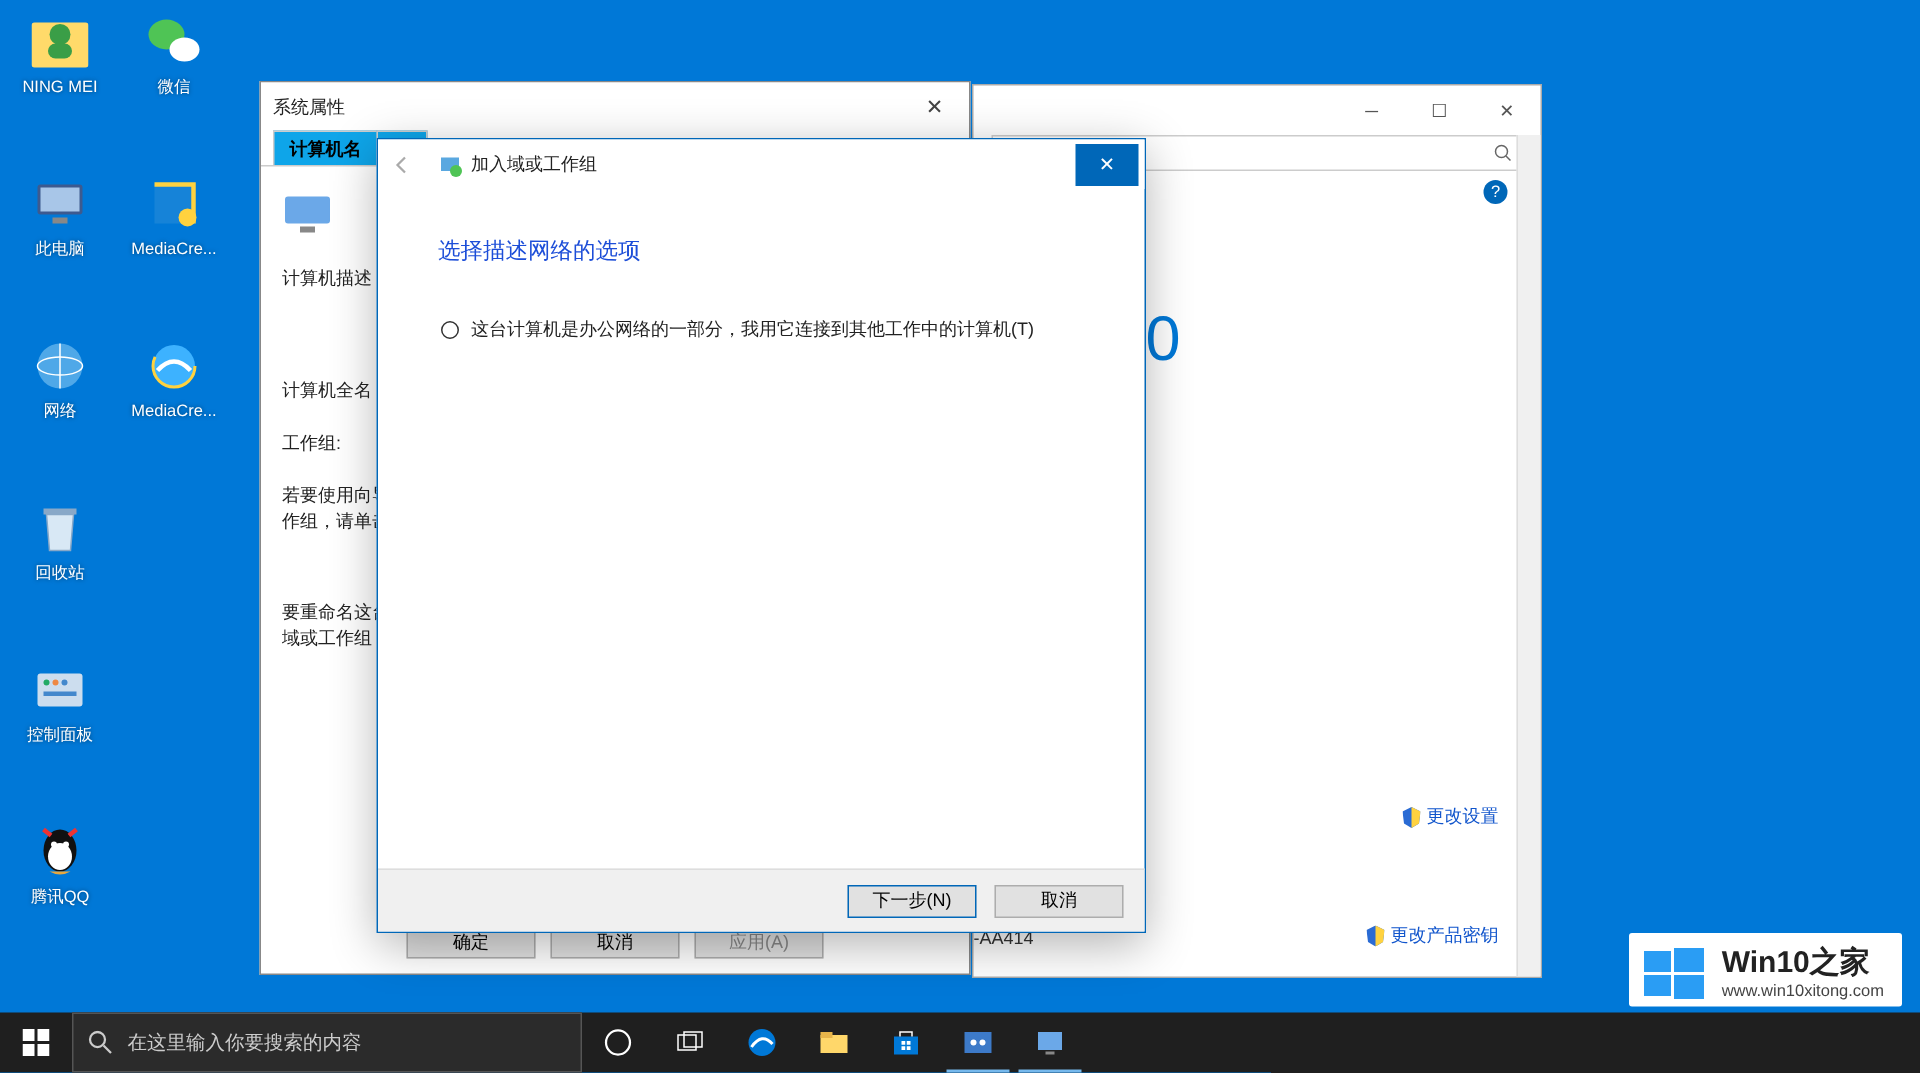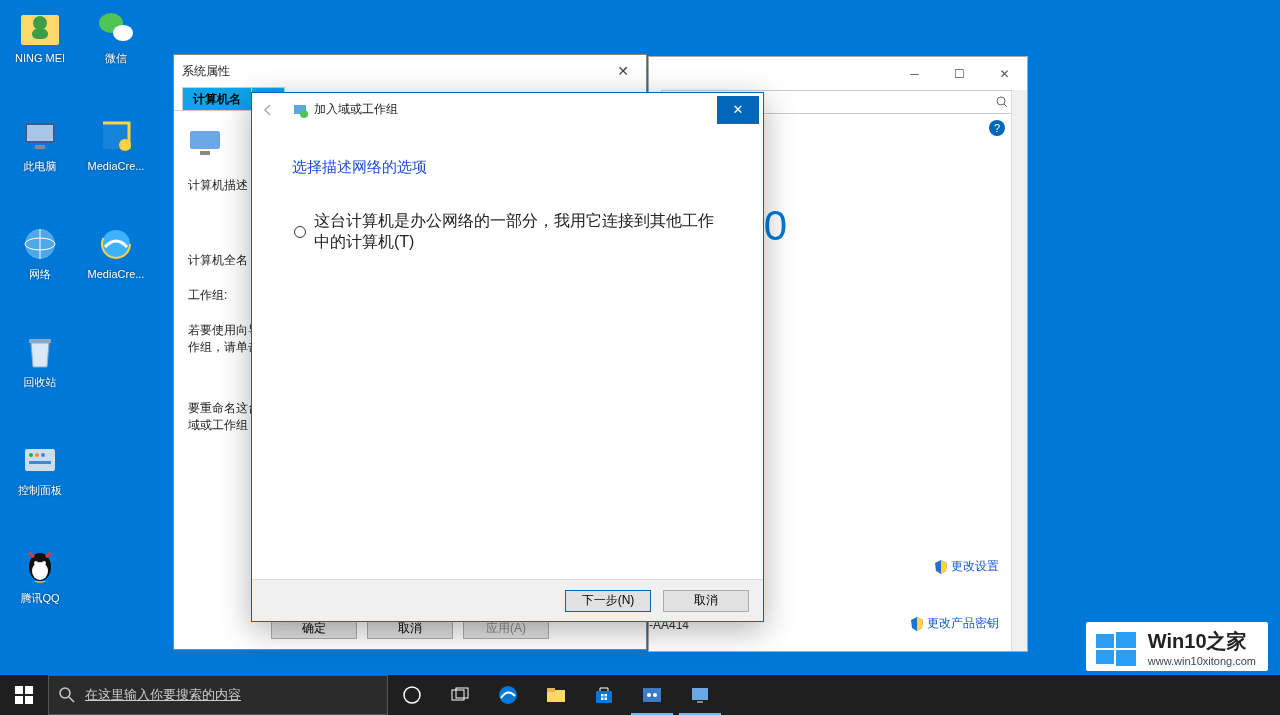--- a/index.html
+++ b/index.html
@@ -15,21 +15,21 @@
 .sysinfo .titlebar { height:33px; display:flex; justify-content:flex-end; align-items:center; }
 .sysinfo .titlebar .btn { width:45px; height:28px; display:flex; align-items:center; justify-content:center; color:#555; font-size:12px; }
 .sysinfo .search { margin:0 12px; height:24px; border:1px solid #ccc; display:flex; align-items:center; justify-content:flex-end; padding:0 6px; }
 .sysinfo .body { padding:8px 10px; position:relative; height:calc(100% - 70px);}
 .sysinfo .help { position:absolute; right:22px; top:6px; width:16px; height:16px; border-radius:50%; background:#0067b8; color:#fff; font-size:11px; display:flex; align-items:center; justify-content:center; }
 .sysinfo .winlogo { margin-top:80px; font-size:42px; font-weight:300; color:#0078d7; letter-spacing:-1px; }
 .sysinfo .specs { margin-top:60px; font-size:12px; color:#333; }
 .sysinfo .link { color:#15c; font-size:12px; display:flex; align-items:center; gap:4px; }
 .sysinfo .shield { width:12px; height:14px; }
 .sysinfo .scrollbar { position:absolute; right:0; top:33px; bottom:0; width:16px; background:#f0f0f0; border-left:1px solid #ddd; }
-.sysinfo .link1 { position:absolute; right:28px; top:444px;justify-content:space-between; }
+.sysinfo .link1 { position:absolute; right:28px; top:422px;justify-content:space-between; }
 .sysinfo .link2 { position:absolute; right:28px; bottom:6px; }
 .sysinfo .prodid { position:absolute; left:0px; bottom:6px; font-size:12px; color:#333; }
 
 
 .sysprops { position:absolute; left:173px; top:54px; width:474px; height:596px; background:#fff; border:1px solid #888; }
 .sysprops .titlebar { height:32px; display:flex; align-items:center; padding:0 8px; font-size:12px; color:#222; background:#fff; }
 .sysprops .titlebar .close { margin-left:auto; width:30px; text-align:center; color:#444; font-size:14px; cursor:pointer; }
 .sysprops .tabs { display:flex; height:24px; border-bottom:1px solid #ccc; padding-left:8px; }
 .sysprops .tab { padding:0 10px; border:1px solid #ccc; border-bottom:none; background:#0ea5e9; font-size:12px; display:flex; align-items:center; margin-right:-1px;font-weight:bold; }
 .sysprops .content { padding:18px 14px; font-size:12px; color:#222; }
@@ -41,32 +41,32 @@
 
 
 .wizard { position:absolute; left:251px; top:92px; width:513px; height:530px; background:#fff; border:1px solid #0067b8; box-shadow:0 8px 30px rgba(0,0,0,.3); }
 .wizard .titlebar { height:33px; background:#fff; display:flex; align-items:center; padding:0 4px; }
 .wizard .titlebar .back { width:24px; height:24px; display:flex; align-items:center; justify-content:center; color:#888; }
 .wizard .titlebar .wicon { width:16px; height:16px; margin:0 6px 0 12px; }
 .wizard .titlebar .title { font-size:12px; color:#222; }
 .wizard .titlebar .close { margin-left:auto; width:42px; height:28px; display:flex; align-items:center; justify-content:center; color:#fff; background:#0067b8; font-size:13px; cursor:pointer; }
 .wizard .body { padding:32px 40px; }
 .wizard .heading { color:#1d4ed8; font-size:15px; margin-bottom:28px; }
-.wizard .radio-row { display:flex; align-items:center; gap:8px; font-size:16px; color:#222; padding:6px 2px; cursor:pointer; }
+.wizard .radio-row { display:flex; align-items:center; gap:8px; font-size:12px; color:#222; padding:6px 2px; cursor:pointer; }
 .wizard .radio { width:12px; height:12px; border:1px solid #333; border-radius:50%; display:flex; align-items:center; justify-content:center; flex-shrink:0; }
 .wizard .radio.checked::after { content:""; width:6px; height:6px; border-radius:50%; background:#222; }
 .wizard .highlight { border:2px solid #e61212; padding:12px 8px; margin-top:6px; }
 .wizard .footer { position:absolute; bottom:0; left:0; right:0; height:42px; border-top:1px solid #ddd; background:#f0f0f0; display:flex; align-items:center; justify-content:flex-end; gap:12px; padding:0 14px; }
 .wizard .footer button { width:86px; height:22px; font-size:12px; border:1px solid #adadad; background:#e1e1e1; cursor:pointer; }
 .wizard .footer button.primary { border:1px solid #0067b8; }
 
 
 .taskbar { position:absolute; left:0; right:0; bottom:0; height:40px; background:#1f1f1f; display:flex; align-items:stretch; }
 .start { width:48px; display:flex; align-items:center; justify-content:center; }
-.searchbox { width:340px; background:#2b2b2b; border:1px solid #555; display:flex; align-items:center; padding:0 10px; gap:10px; color:#ccc; font-size:13px;text-decoration:underline; }
+.searchbox { width:340px; background:#2b2b2b; border:1px solid #555; display:flex; align-items:center; padding:0 10px; gap:10px; color:#ccc; font-size:13px; }
 .tbtn { width:48px; display:flex; align-items:center; justify-content:center; color:#fff; position:relative; }
 .tbtn.active::after { content:""; position:absolute; bottom:0; left:3px; right:3px; height:2px; background:#76b9ed; }
 
 
 .watermark { position:absolute; right:12px; bottom:44px; background:#fff; padding:6px 12px 4px 62px; border-radius:2px; font-size:11px; color:#444; }
 .watermark .big { font-size:20px; font-weight:bold; color:#222; }
 .watermark .wmlogo { position:absolute; left:8px; top:6px; }
 
 svg { display:block; }
 </style>

